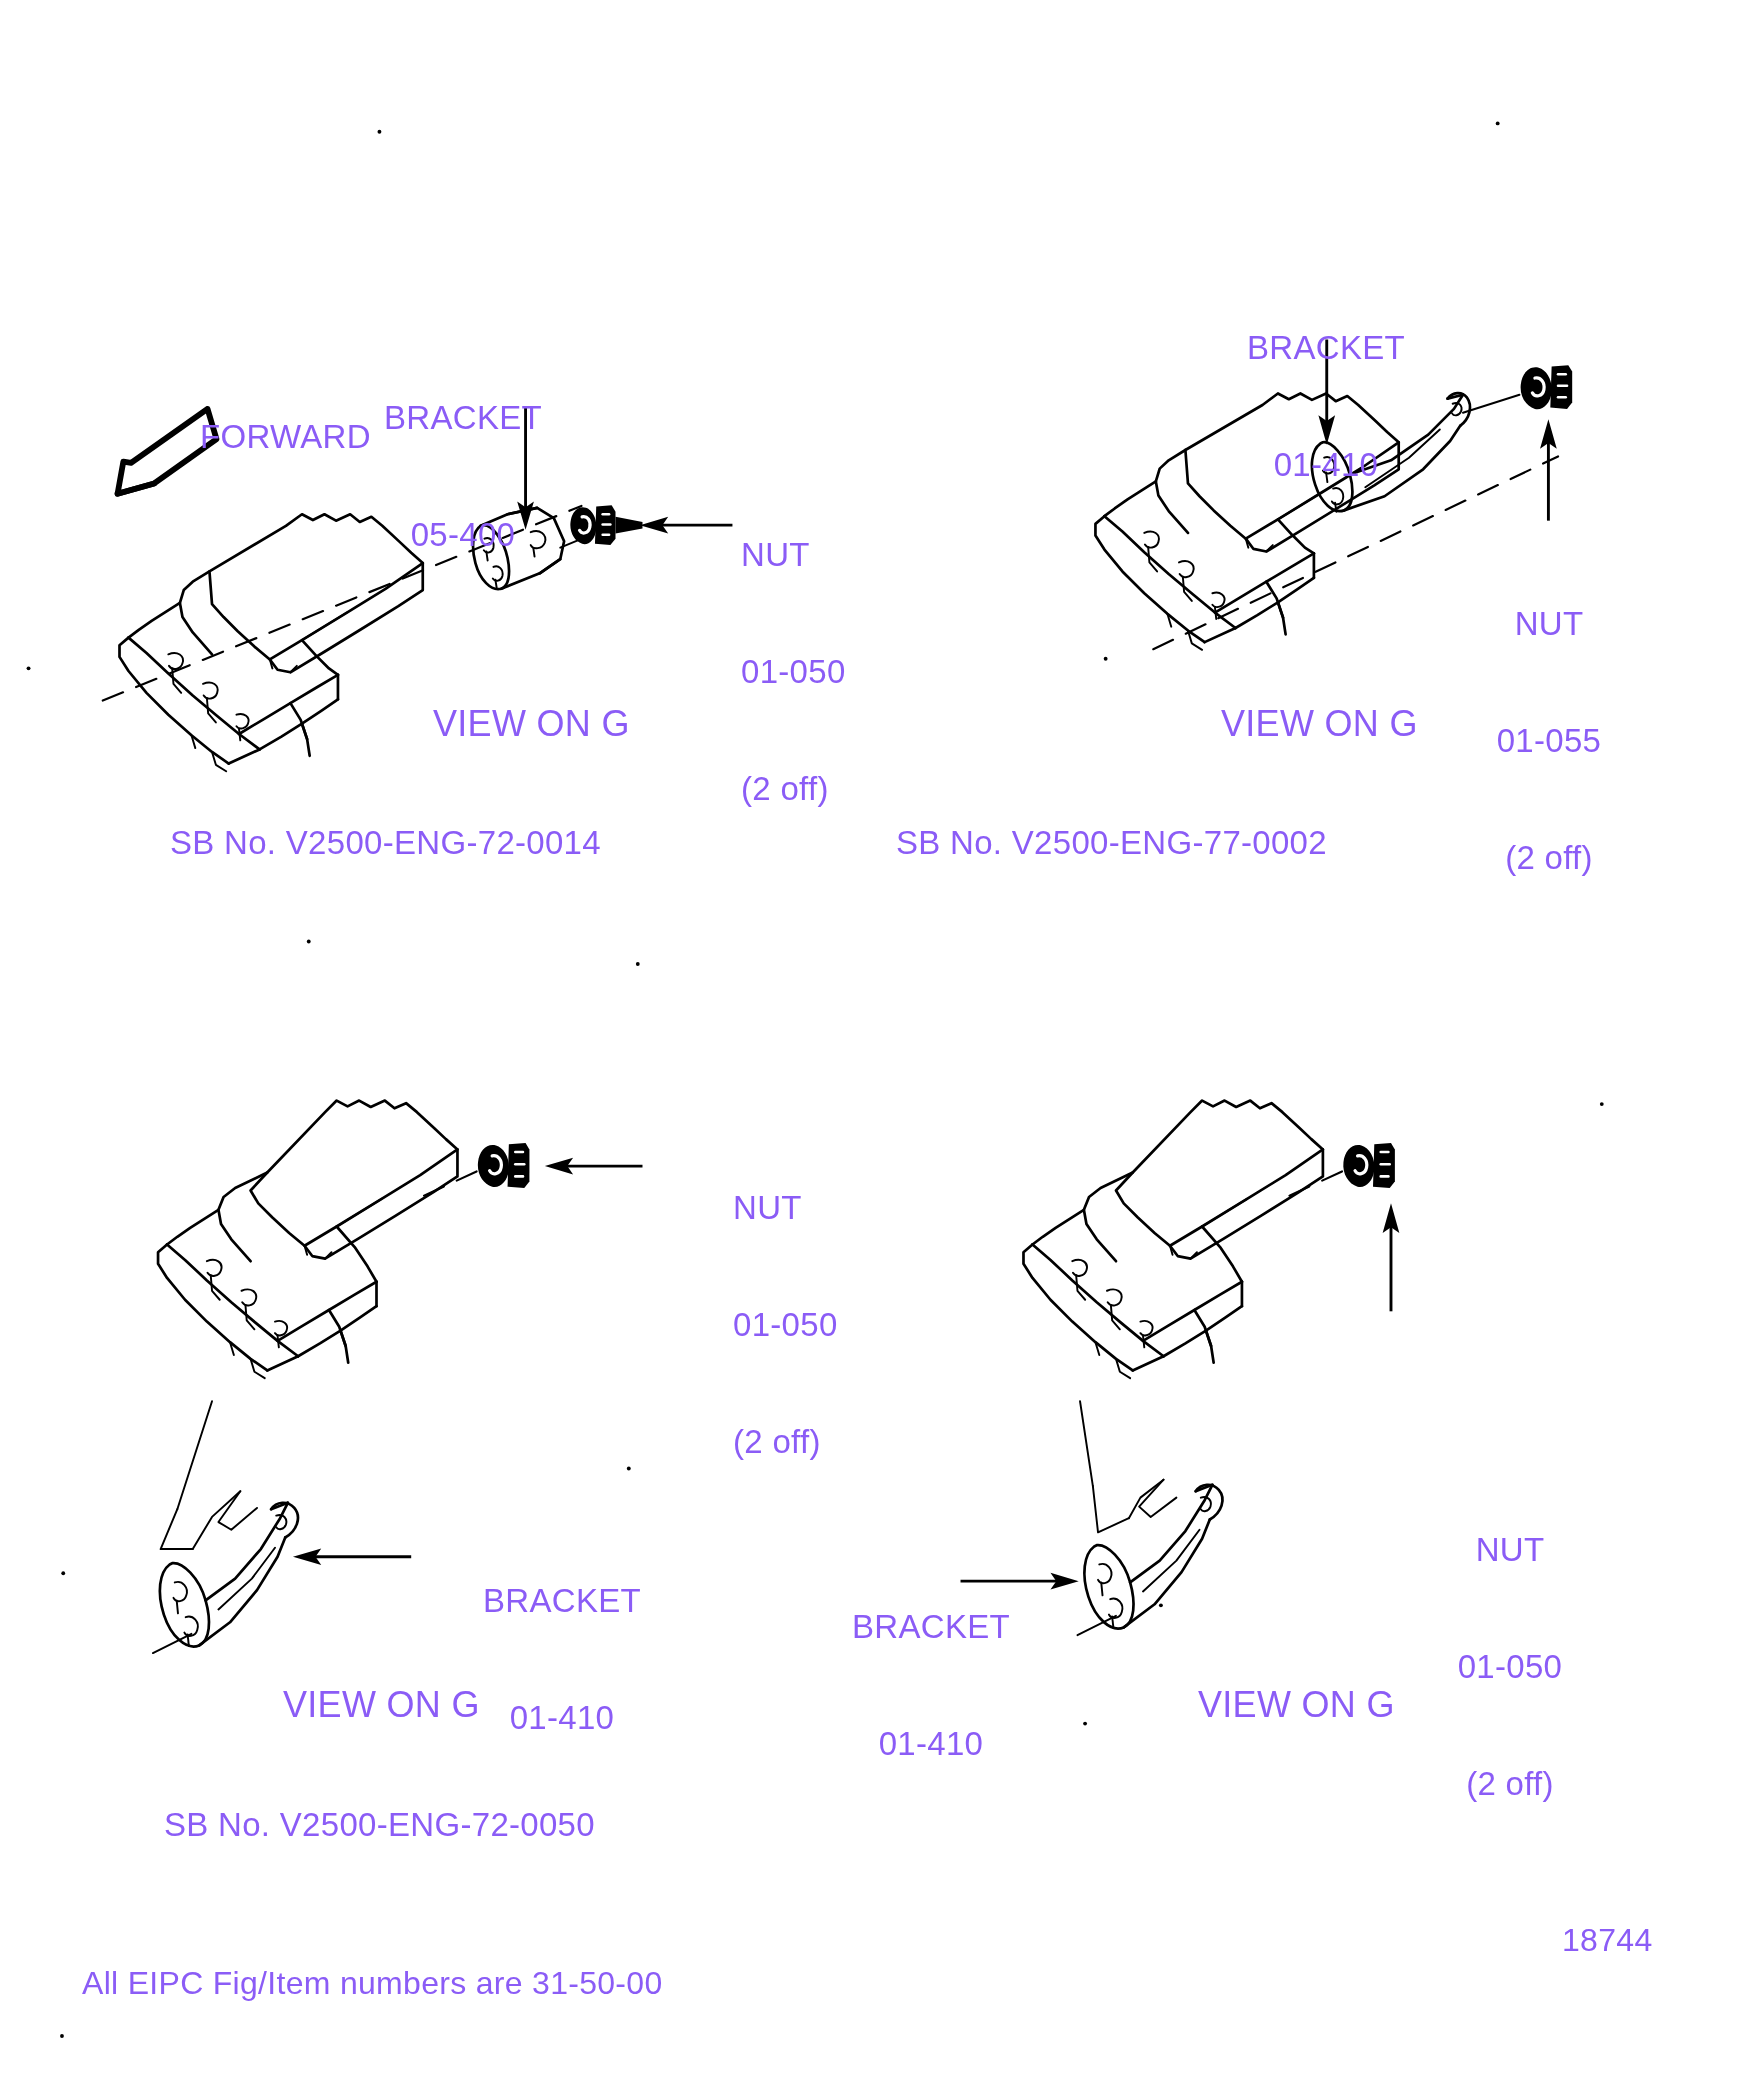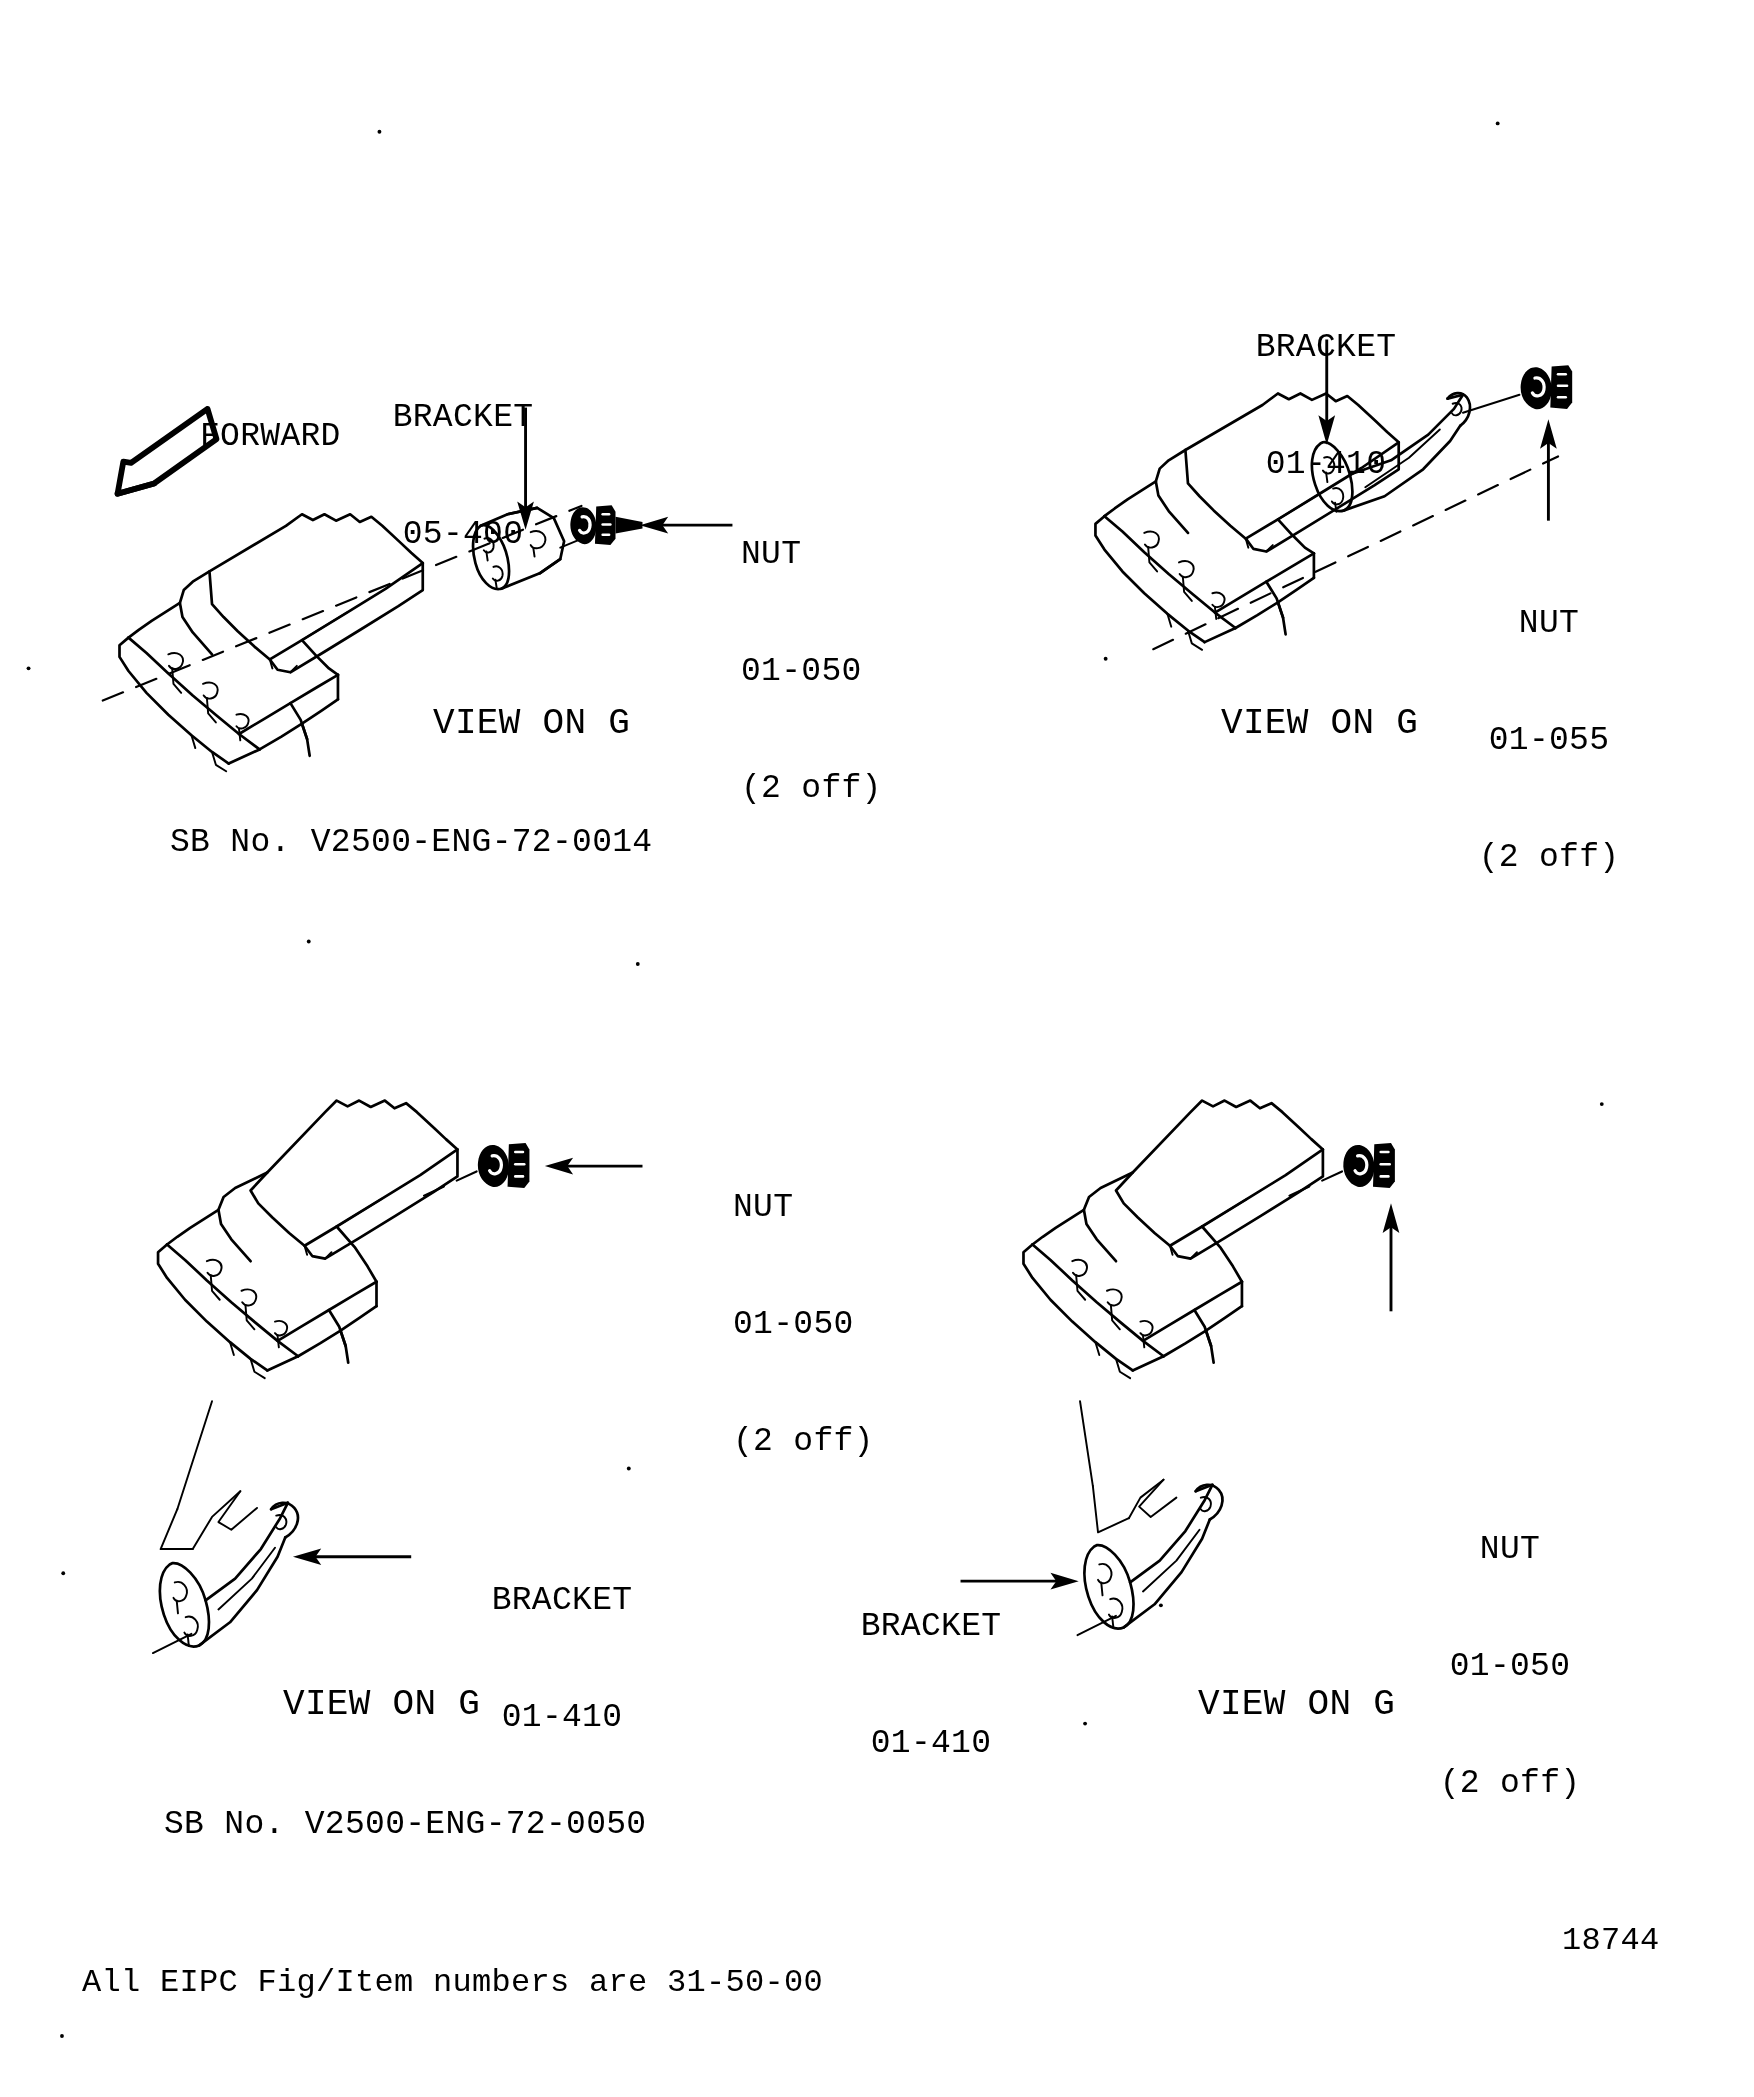--- a/index.html
+++ b/index.html
@@ -19,23 +19,23 @@
     position: absolute;
     inset: 0;
     width: 1755px;
     height: 2097px;
   }
   .panel {
     position: absolute;
   }
   .lbl {
     position: absolute;
-    font-family: Liberation Mono, monospace;
+    font-family: Liberation Sans, sans-serif;
     font-weight: 400;
-    color: #000000;
+    color: #8b5cf6;
     white-space: pre;
     line-height: 1.18;
     letter-spacing: 0.3px;
   }
   .lbl-cap {
     font-size: 33px;
   }
   .lbl-view {
     font-size: 36px;
   }
@@ -287,20 +287,21 @@
     </div>
 
     <div class="lbl lbl-cap center" style="left:534px;top:527px;width:276px;">
       <div>NUT</div>
       <div>01-055</div>
       <div>(2 off)</div>
     </div>
 
     <div class="lbl lbl-view" style="left:344px;top:703px;">VIEW ON G</div>
 
+    <div class="lbl lbl-sb" style="left:19px;top:824px;">SB No. V2500-ENG-77-0002</div>
   </div>
 
   <div class="panel" style="left:0px;top:900px;width:877px;height:919px;">
 
     <svg class="art" style="left:0px;top:0px;" width="877" height="919" viewBox="0 0 1365 1430">
 
       <path class="o" d="M 416 424 L 506 330 L 524 312 L 541 321 L 559 312 L 577 322
                          L 599 312 L 614 324 L 632 316 L 649 330 L 676 355
                          L 694 372 L 712 388 L 654 428 L 594 465 L 524 508
                          L 474 538 L 450 518 L 424 494 L 402 472 L 390 452 Z"></path>

